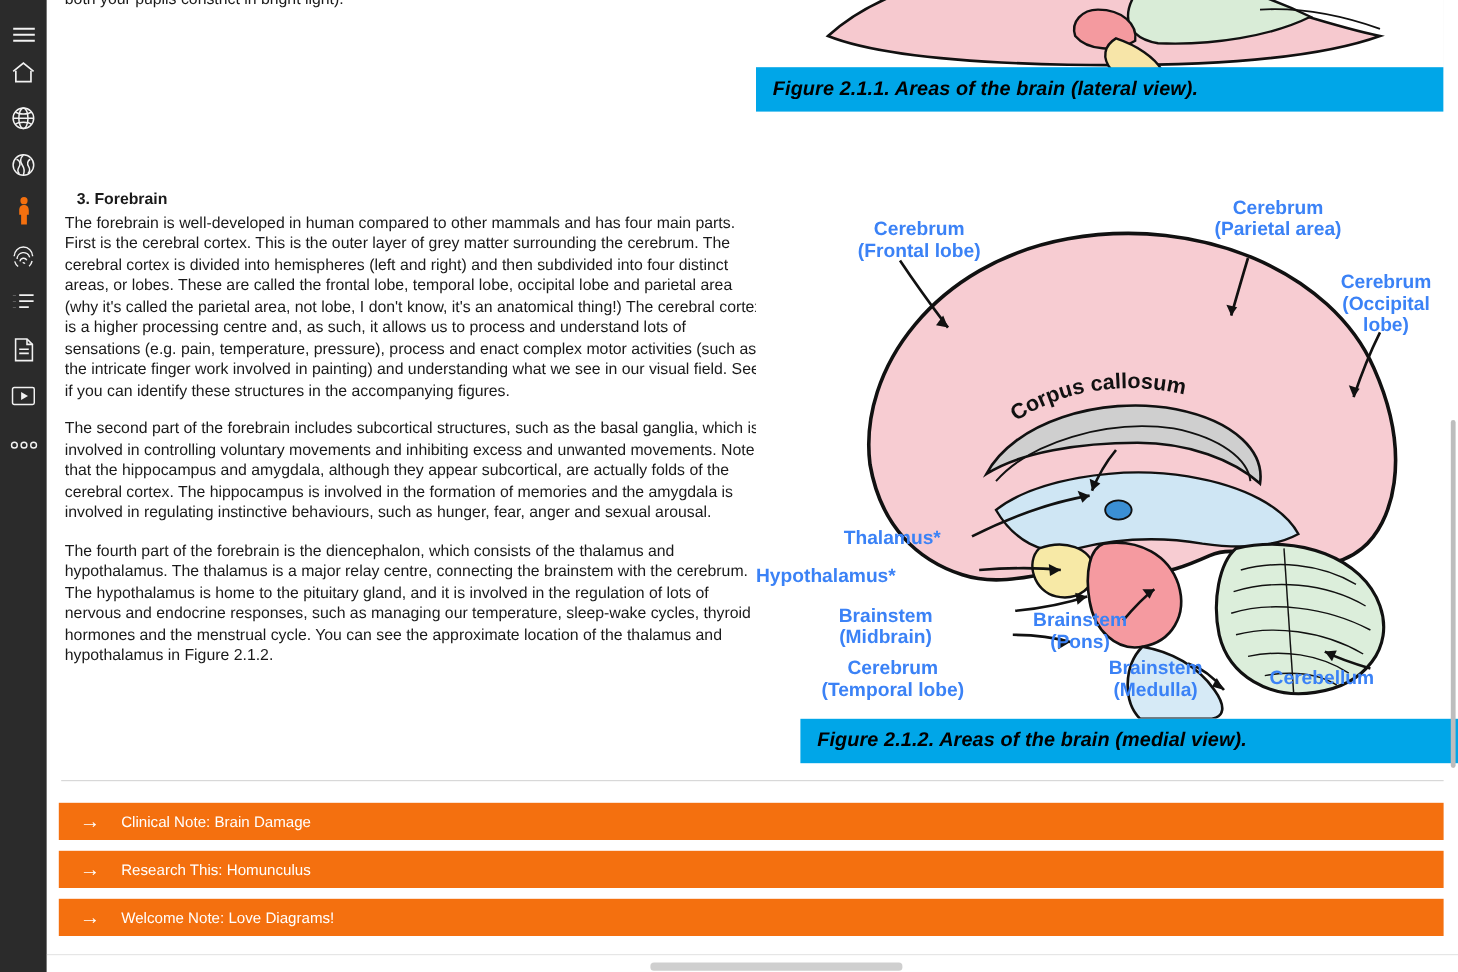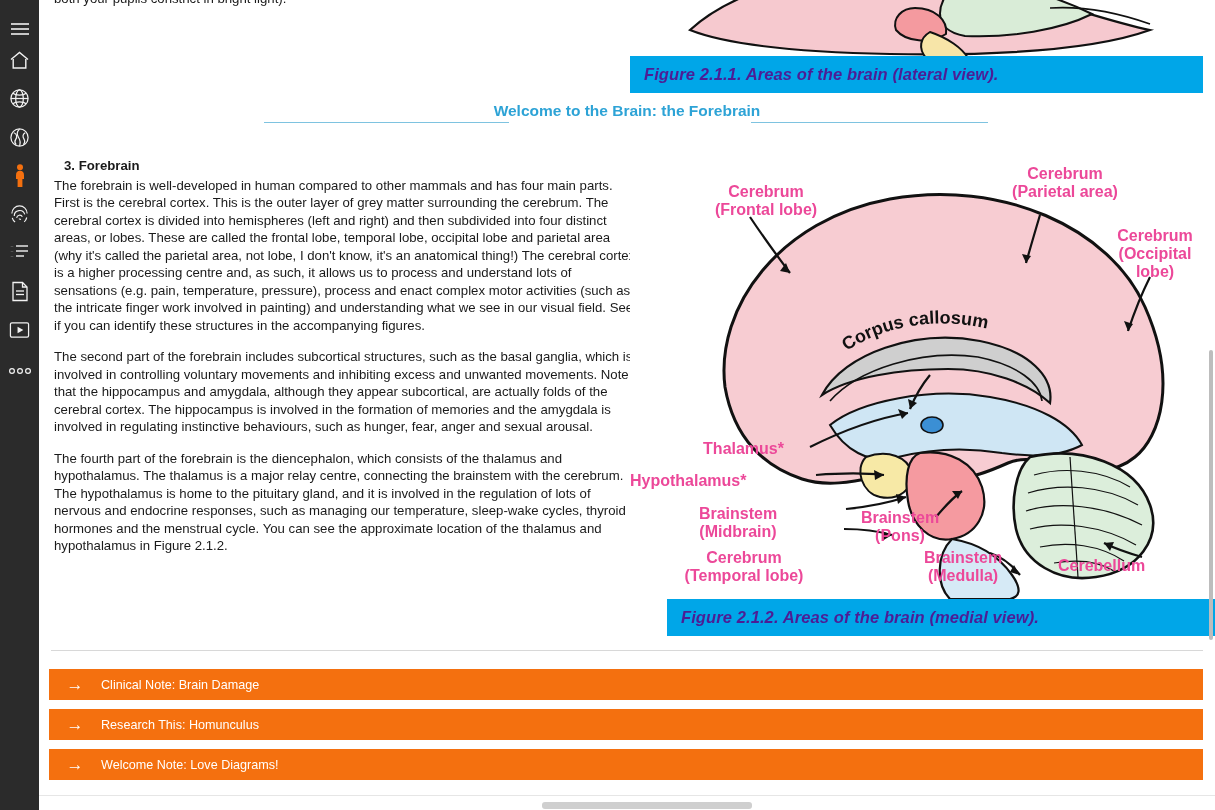--- a/index.html
+++ b/index.html
@@ -64,21 +64,21 @@
     overflow: hidden;
   }
   #fig1-img {
     position: absolute;
     left: 0; top: 0;
     width: 573px; height: 180px;
     background: #f7f7f7;
   }
   .fig-caption {
     background: #00a6e8;
-    color: #4c1d95;
+    color: #000000;
     font-style: italic;
     font-weight: bold;
     font-size: 16.5px;
     padding: 9px 14px;
     letter-spacing: 0.1px;
   }
   #fig1-caption {
     position: absolute;
     left: 0; top: 176px;
     width: 573px;
@@ -204,21 +204,21 @@
     width: 4px; height: 290px;
     background: #bdbdbd;
     border-radius: 2px;
   }
 
   
   .lbl {
     position: absolute;
     font-family: "Liberation Sans", sans-serif;
     font-weight: bold;
-    color: #ec4899;
+    color: #3b82f6;
     font-size: 15px;
     line-height: 17px;
     white-space: pre;
   }
   .lbl.big { font-size: 16px; line-height: 18px; }
 </style>
 </head>
 <body>
 
 <div id="page">
@@ -341,25 +341,20 @@
             <polygon points="410,70 418,63 421,71" fill="#111" stroke="none"></polygon>
           </g>
         </svg>
         
         
         
       </div>
       <div id="fig1-caption" class="fig-caption">Figure 2.1.1. Areas of the brain (lateral view).</div>
     </div>
 
-    <div id="heading-block">
-      <div id="rule-left" class="rule"></div>
-      <div id="rule-right" class="rule"></div>
-      <div id="heading-text">Welcome to the Brain: the Forebrain</div>
-    </div>
 
     <div id="body-col">
       <div class="subhead">3. Forebrain</div>
       <p>The forebrain is well-developed in human compared to other mammals and has four main parts. First is the cerebral cortex. This is the outer layer of grey matter surrounding the cerebrum. The cerebral cortex is divided into hemispheres (left and right) and then subdivided into four distinct areas, or lobes. These are called the frontal lobe, temporal lobe, occipital lobe and parietal area (why it's called the parietal area, not lobe, I don't know, it's an anatomical thing!) The cerebral cortex is a higher processing centre and, as such, it allows us to process and understand lots of sensations (e.g. pain, temperature, pressure), process and enact complex motor activities (such as the intricate finger work involved in painting) and understanding what we see in our visual field. See if you can identify these structures in the accompanying figures.</p>
       <p>The second part of the forebrain includes subcortical structures, such as the basal ganglia, which is involved in controlling voluntary movements and inhibiting excess and unwanted movements. Note that the hippocampus and amygdala, although they appear subcortical, are actually folds of the cerebral cortex. The hippocampus is involved in the formation of memories and the amygdala is involved in regulating instinctive behaviours, such as hunger, fear, anger and sexual arousal.</p>
       <p>The fourth part of the forebrain is the diencephalon, which consists of the thalamus and hypothalamus. The thalamus is a major relay centre, connecting the brainstem with the cerebrum. The hypothalamus is home to the pituitary gland, and it is involved in the regulation of lots of nervous and endocrine responses, such as managing our temperature, sleep-wake cycles, thyroid hormones and the menstrual cycle. You can see the approximate location of the thalamus and hypothalamus in Figure 2.1.2.</p>
     </div>
 
     <div id="fig2-wrap">
       <div id="fig2-img">

